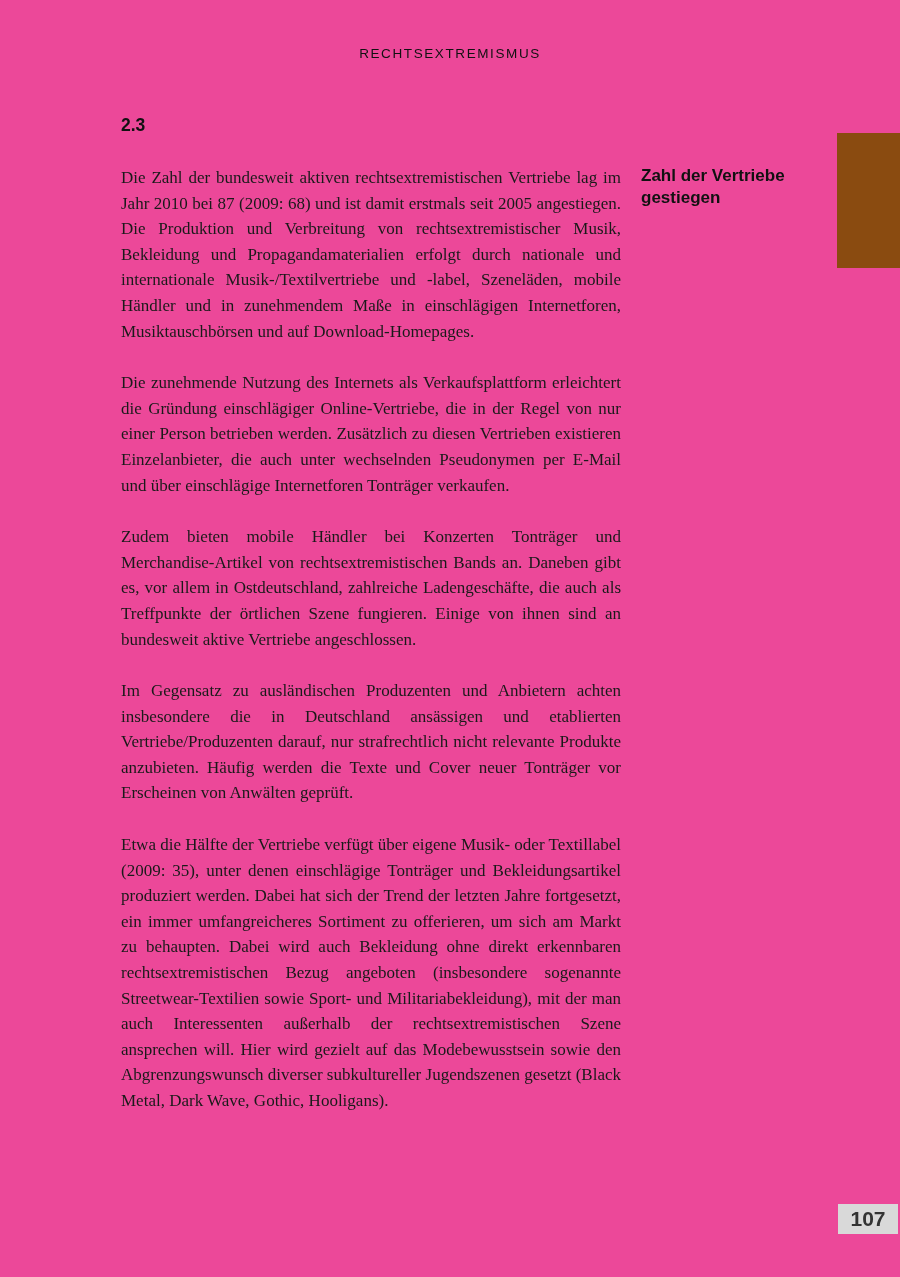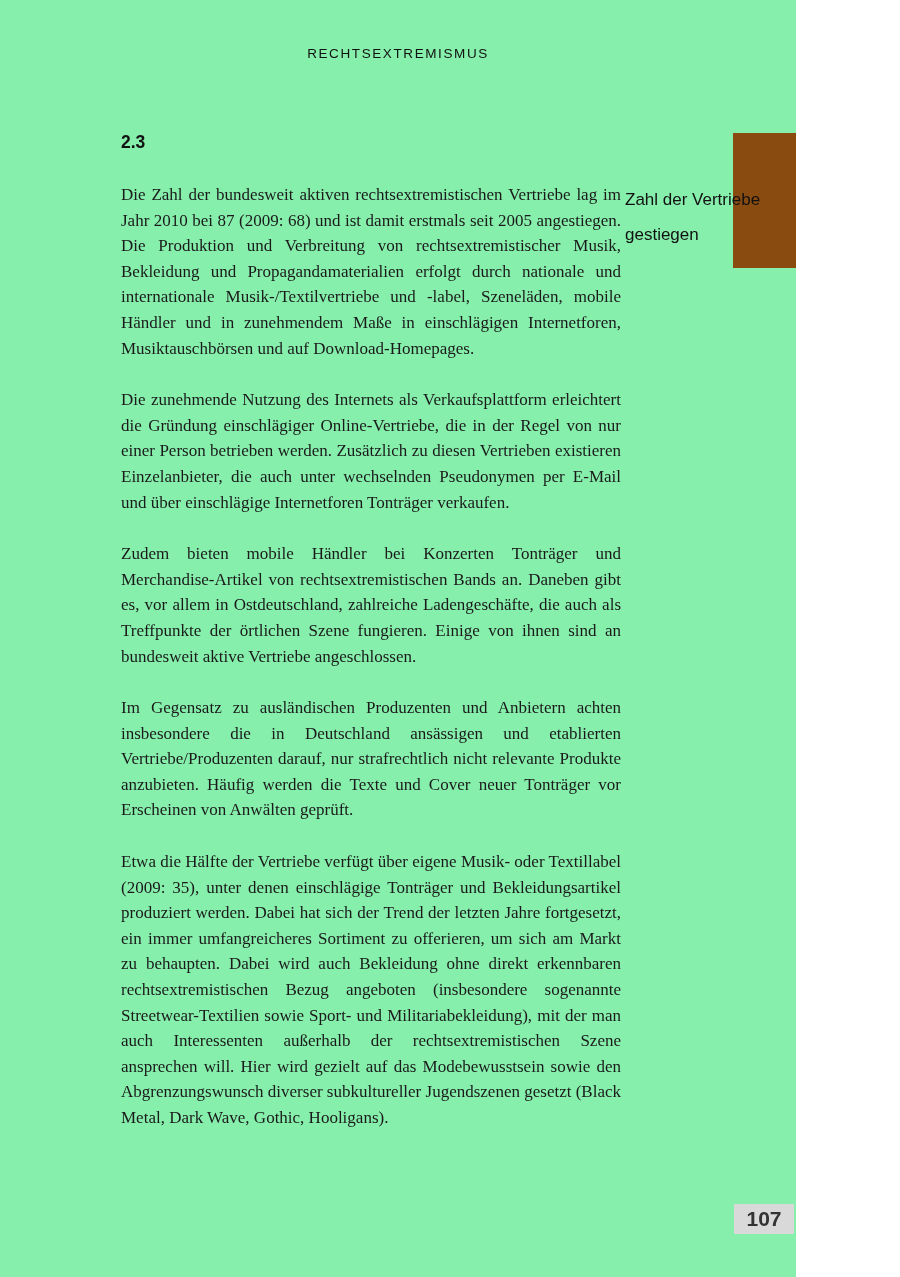--- a/index.html
+++ b/index.html
@@ -1,20 +1,20 @@
 <!DOCTYPE html>
 <html><head>
 <meta charset="utf-8">
 <style>
   html, body { margin: 0; padding: 0; background: #ffffff; }
   .page {
     position: relative;
-    width: 796px;
+    width: 900px;
     height: 1277px;
-    background: #86efac;
+    background: #ec4899;
     overflow: hidden;
     color: #1a1a1a;
     font-family: "Liberation Serif", "DejaVu Serif", serif;
   }
   .running-header {
     position: absolute;
     top: 46px;
     left: 0;
     width: 100%;
     text-align: center;
@@ -26,21 +26,21 @@
   .chapter-tab {
     position: absolute;
     top: 133px;
     right: 0;
     width: 63px;
     height: 135px;
     background: #8a4b10;
   }
   .content {
     position: absolute;
-    top: 132px;
+    top: 115px;
     left: 121px;
     width: 683px;
   }
   .section-heading {
     margin: 0 0 29px 0;
     font-family: "Liberation Sans", "DejaVu Sans", sans-serif;
     font-weight: bold;
     font-size: 17.5px;
     color: #111111;
     display: flex;
@@ -58,25 +58,25 @@
     font-size: 17px;
     line-height: 25.6px;
     text-align: justify;
     hyphens: auto;
     -webkit-hyphens: auto;
     color: #1a1a1a;
   }
   .margin-note {
     width: 166px;
     flex: 0 0 166px;
-    margin-left: 4px;
+    margin-left: 20px;
     font-family: "Liberation Sans", "DejaVu Sans", sans-serif;
-    font-weight: normal;
+    font-weight: bold;
     font-size: 17px;
-    line-height: 35px;
+    line-height: 22px;
     color: #111111;
     white-space: pre-line;
   }
   .page-number-box {
     position: absolute;
     top: 1204px;
     right: 2px;
     width: 60px;
     height: 30px;
     background: #d9d9d9;

